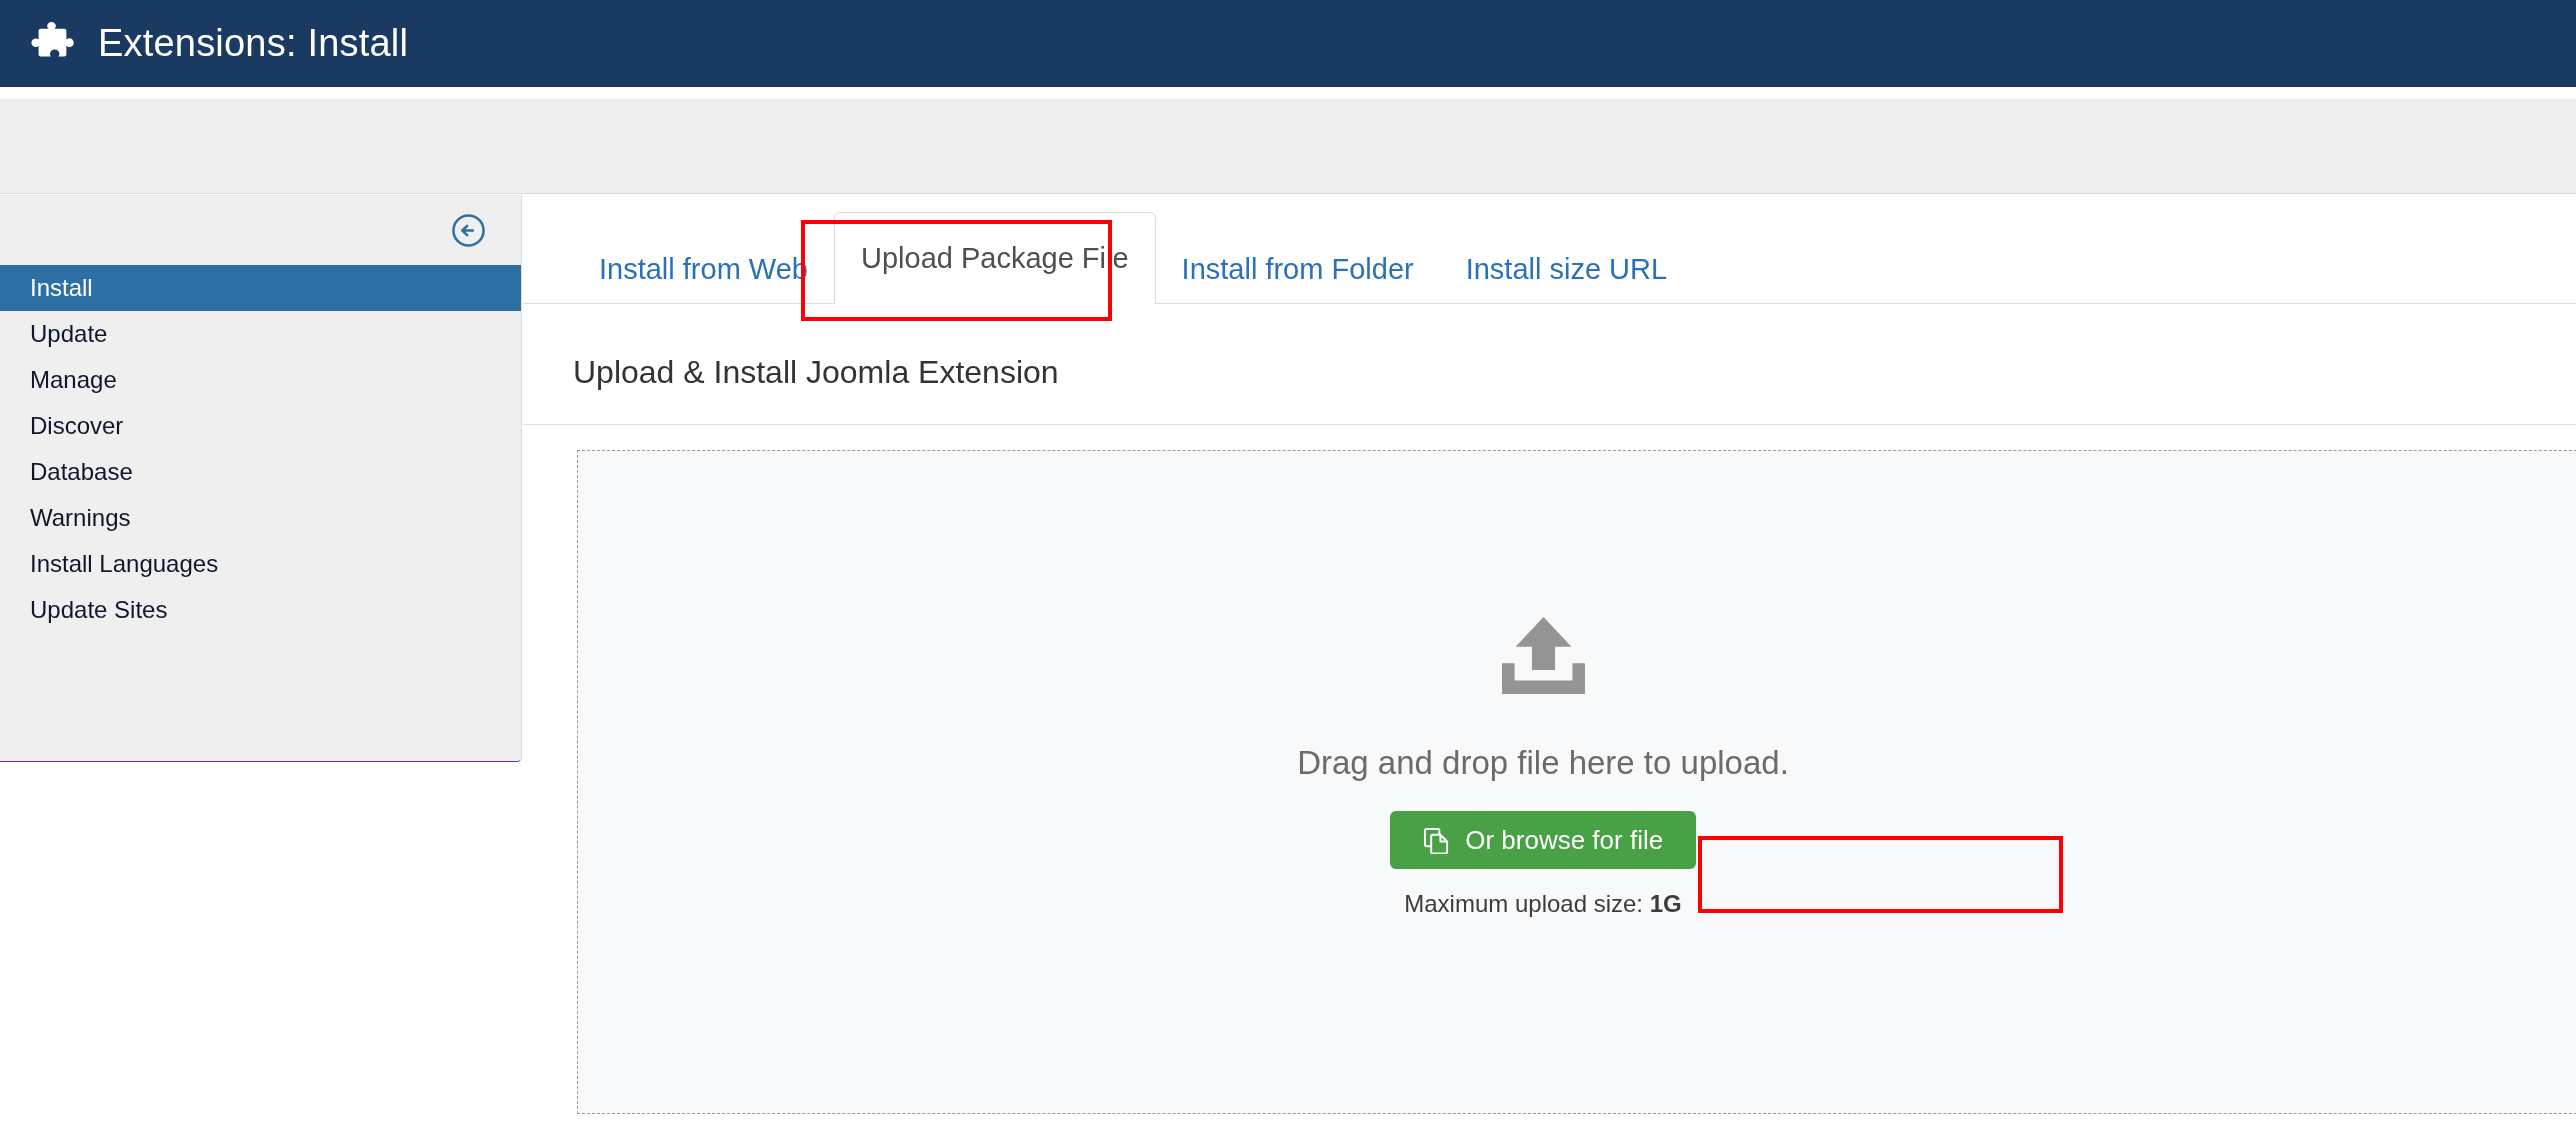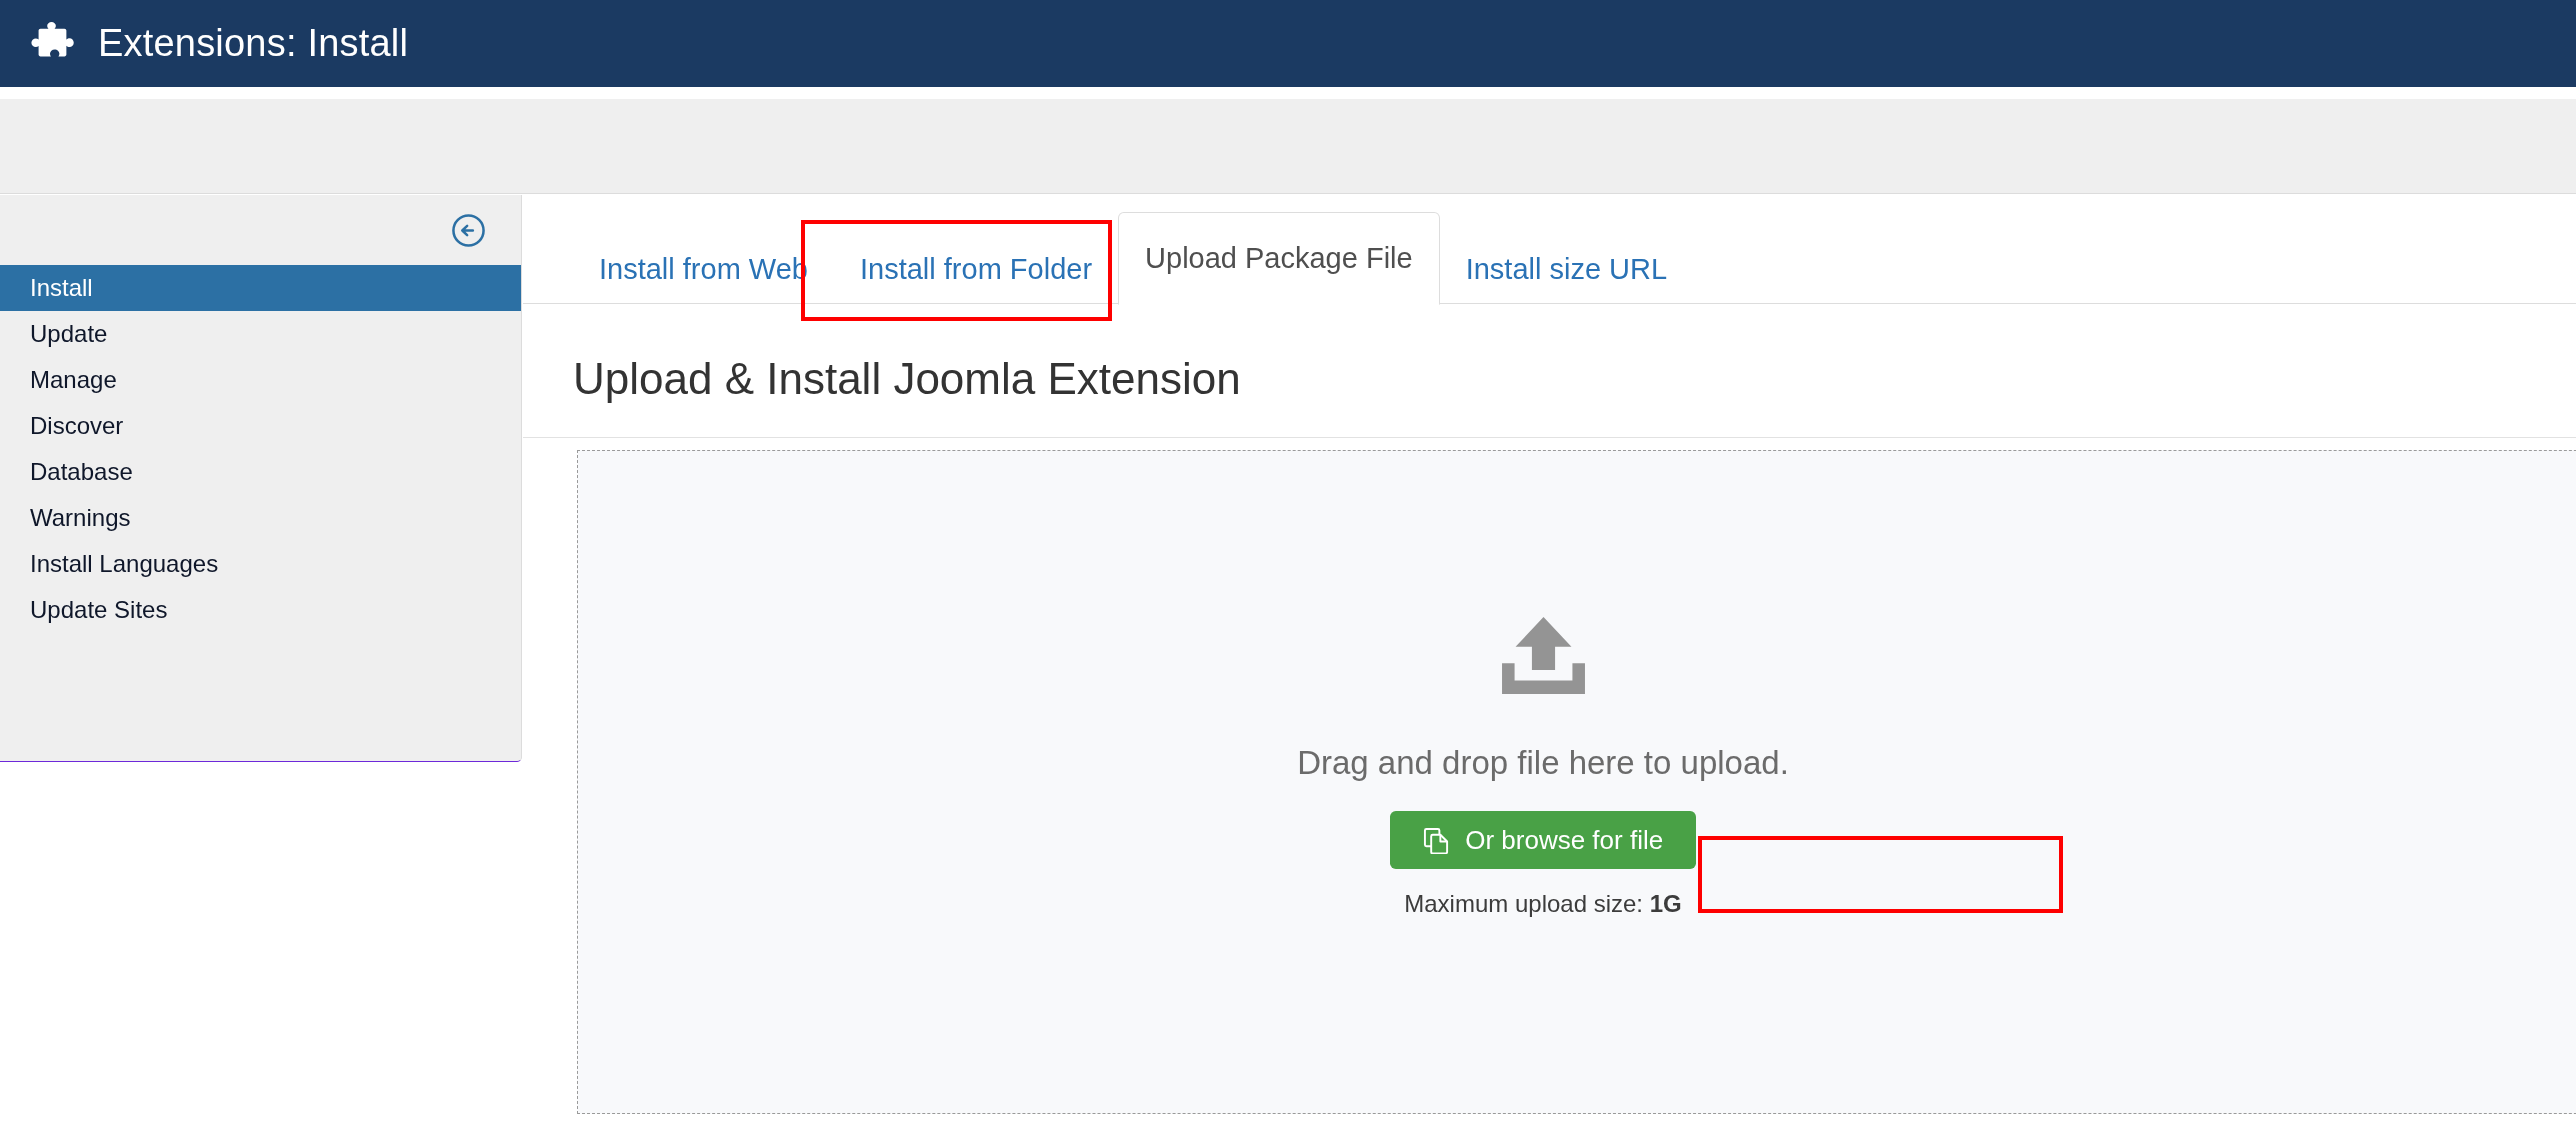--- a/index.html
+++ b/index.html
@@ -135,21 +135,21 @@
     border-top-left-radius: 5.8px;
     border-top-right-radius: 5.8px;
     z-index: 2;
     margin-bottom: -1px;
     height: 93px;
   }
 
   
   .page-heading {
     margin: 50px 0 0 50px;
-    font-size: 44px;
+    font-size: 32px;
     font-weight: 400;
     color: #333333;
     white-space: nowrap;
   }
   .heading-rule {
     margin-top: 33px;
     margin-left: 0;
     height: 1px;
     background: #e2e2e2;
   }
@@ -271,22 +271,22 @@
     <li class="sidebar-item">
       <span>Update Sites</span>
     </li>
   </ul>
 </div>
 
 <div class="content">
 
   <div class="tabs">
     <button class="tab">Install from Web</button>
+    <button class="tab active">Upload Package File</button>
     <button class="tab">Install from Folder</button>
-    <button class="tab active">Upload Package File</button>
     <button class="tab">Install size URL</button>
   </div>
 
   <h1 class="page-heading">Upload &amp; Install Joomla Extension</h1>
   <div class="heading-rule"></div>
 
   <div class="dropzone">
     <span class="upload-icon">
       <svg viewBox="0 0 94 84" width="91" height="81" aria-hidden="true">
         <path fill="#949494" d="M47 2 L76 33 H59 V57 H35 V33 H18 Z"></path>

